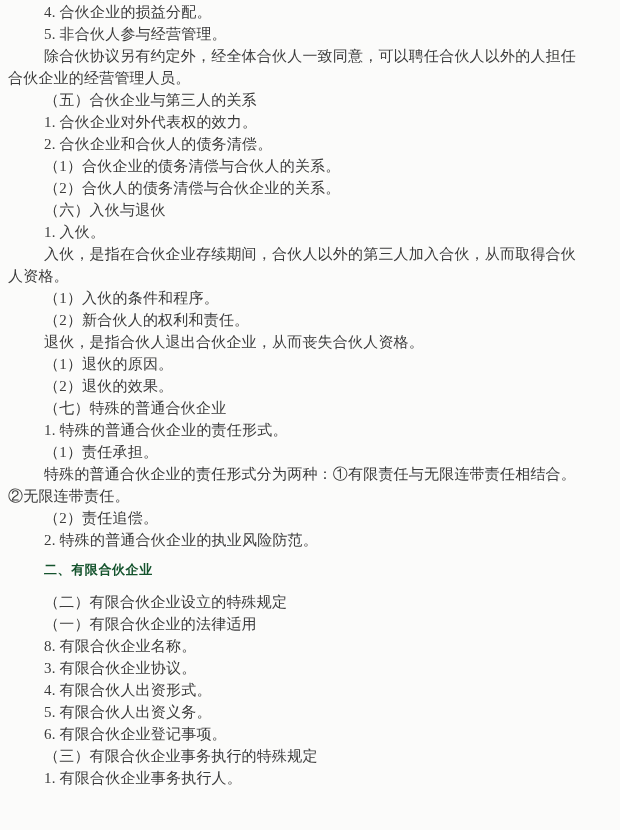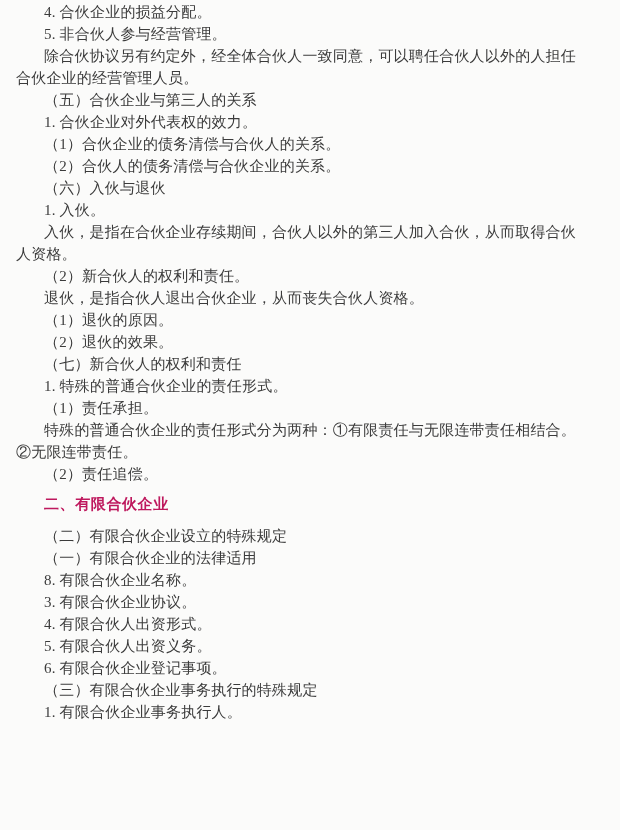--- a/index.html
+++ b/index.html
@@ -27,59 +27,61 @@
     font-size: 15px;
     line-height: 22px;
     white-space: pre;
     letter-spacing: 0.2px;
   }
   .line.indent {
     padding-left: 36px;
   }
   .line.flush {
     padding-left: 0;
-    margin-left: 8px;
   }
   .line.heading {
     padding-left: 36px;
     margin: 8px 0 10px 0;
     font-family: "Liberation Sans", "DejaVu Sans", sans-serif;
     font-weight: bold;
-    font-size: 15px;
-    color: #be185d;
+    font-size: 13px;
+    color: #14532d;
     letter-spacing: 0.6px;
   }
 </style>
 </head>
 <body>
 
 <div class="page">
   <div class="doc-body">
       <div class="line indent">4. 合伙企业的损益分配。</div>
       <div class="line indent">5. 非合伙人参与经营管理。</div>
       <div class="line indent">除合伙协议另有约定外，经全体合伙人一致同意，可以聘任合伙人以外的人担任</div>
       <div class="line flush">合伙企业的经营管理人员。</div>
       <div class="line indent">（五）合伙企业与第三人的关系</div>
       <div class="line indent">1. 合伙企业对外代表权的效力。</div>
+      <div class="line indent">2. 合伙企业和合伙人的债务清偿。</div>
       <div class="line indent">（1）合伙企业的债务清偿与合伙人的关系。</div>
       <div class="line indent">（2）合伙人的债务清偿与合伙企业的关系。</div>
       <div class="line indent">（六）入伙与退伙</div>
       <div class="line indent">1. 入伙。</div>
       <div class="line indent">入伙，是指在合伙企业存续期间，合伙人以外的第三人加入合伙，从而取得合伙</div>
       <div class="line flush">人资格。</div>
+      <div class="line indent">（1）入伙的条件和程序。</div>
       <div class="line indent">（2）新合伙人的权利和责任。</div>
       <div class="line indent">退伙，是指合伙人退出合伙企业，从而丧失合伙人资格。</div>
       <div class="line indent">（1）退伙的原因。</div>
       <div class="line indent">（2）退伙的效果。</div>
-      <div class="line indent">（七）新合伙人的权利和责任</div>
+      <div class="line indent">（七）特殊的普通合伙企业</div>
       <div class="line indent">1. 特殊的普通合伙企业的责任形式。</div>
       <div class="line indent">（1）责任承担。</div>
       <div class="line indent">特殊的普通合伙企业的责任形式分为两种：①有限责任与无限连带责任相结合。</div>
       <div class="line flush">②无限连带责任。</div>
       <div class="line indent">（2）责任追偿。</div>
+      <div class="line indent">2. 特殊的普通合伙企业的执业风险防范。</div>
       <div class="line heading">二、有限合伙企业</div>
       <div class="line indent">（二）有限合伙企业设立的特殊规定</div>
       <div class="line indent">（一）有限合伙企业的法律适用</div>
       <div class="line indent">8. 有限合伙企业名称。</div>
       <div class="line indent">3. 有限合伙企业协议。</div>
       <div class="line indent">4. 有限合伙人出资形式。</div>
       <div class="line indent">5. 有限合伙人出资义务。</div>
       <div class="line indent">6. 有限合伙企业登记事项。</div>
       <div class="line indent">（三）有限合伙企业事务执行的特殊规定</div>
       <div class="line indent">1. 有限合伙企业事务执行人。</div>

